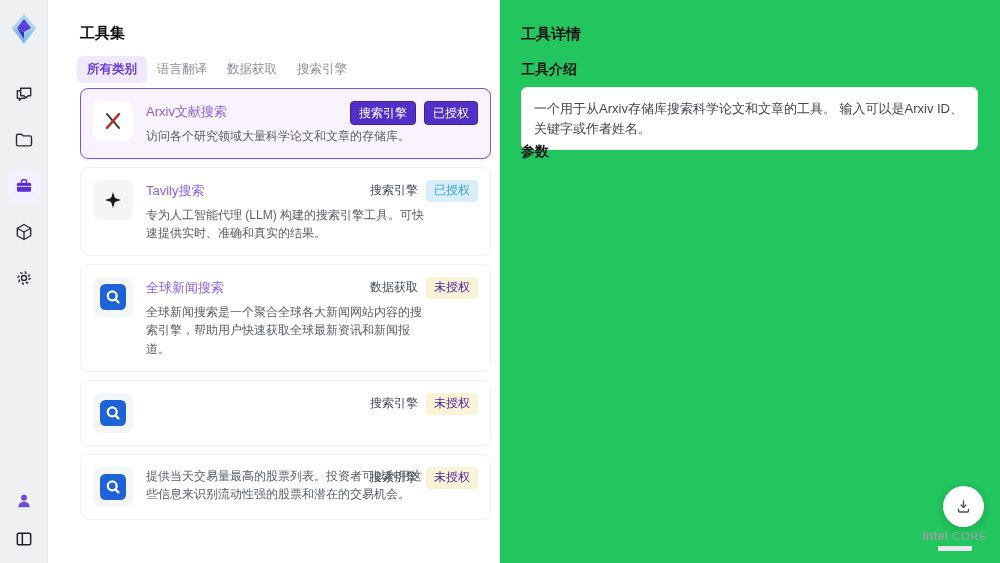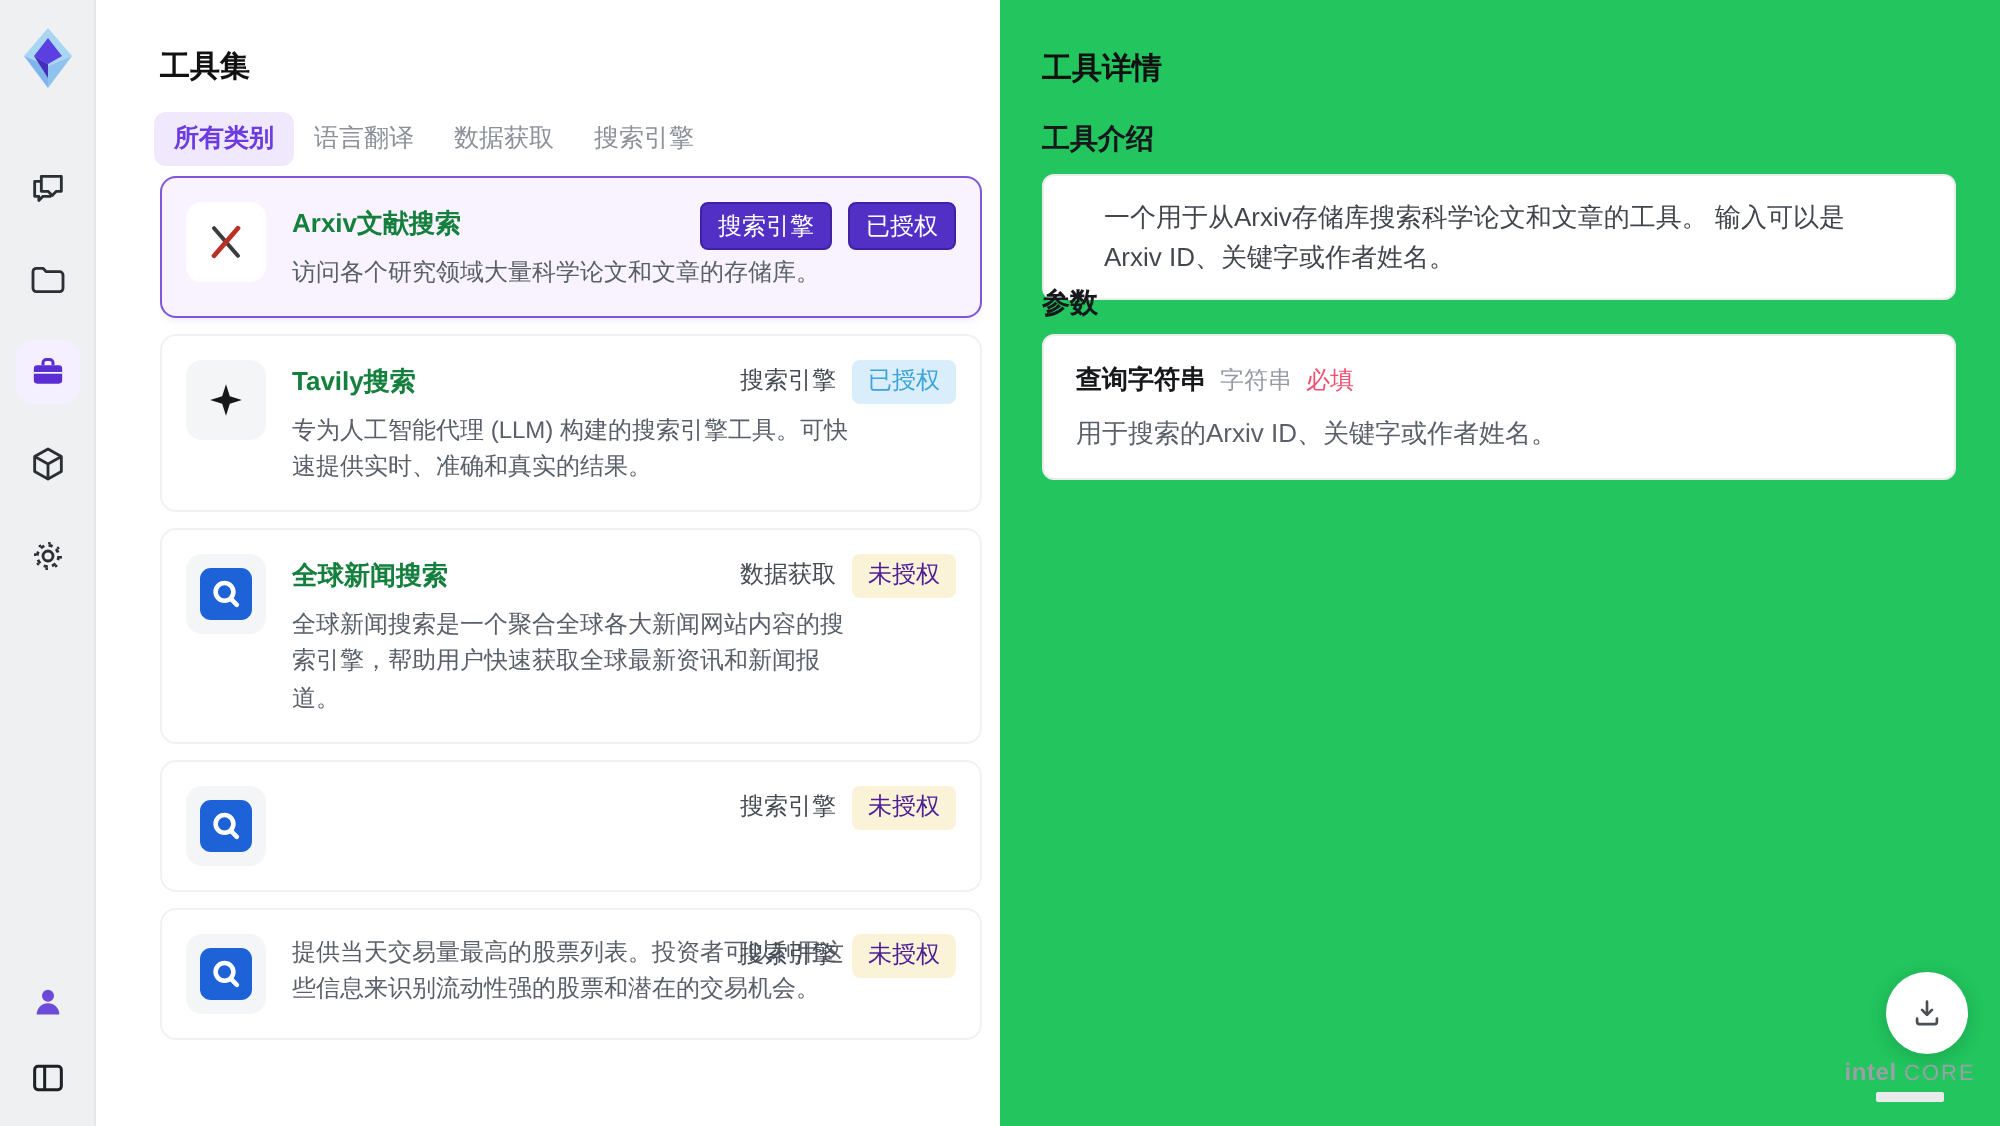--- a/index.html
+++ b/index.html
@@ -21,41 +21,41 @@
   .tabs{position:absolute;left:15px;top:56px;display:flex;gap:0;}
   .tab{font-size:12.5px;color:#8b9099;padding:5px 10px;border-radius:6px;cursor:pointer;white-space:nowrap;}
   .tab.active{color:#6c3ce0;background:#f0e9fd;font-weight:bold;}
   .cards{position:absolute;left:18px;right:22px;top:88px;bottom:2px;overflow:hidden;}
   .card{position:relative;background:#fff;border:1px solid #f1f1f4;border-radius:8px;margin-bottom:8px;
     padding:12px;display:flex;gap:13px;cursor:pointer;}
   .card.selected{border:1.5px solid #7e57d9;background:#f8f3fe;box-shadow:0 1px 4px rgba(110,70,220,.12);}
   .tool-icon{width:40px;height:40px;border-radius:8px;background:#f4f5f7;flex:none;
     display:flex;align-items:center;justify-content:center;overflow:hidden;}
   .card.selected .tool-icon{background:#fff;}
-  .tool-name{font-size:13px;font-weight:bold;color:#15803d;margin:2px 0 6px 0;}
+  .tool-name{font-size:13px;font-weight:normal;color:#8b5cf6;margin:2px 0 6px 0;}
   .tool-desc{font-size:12px;color:#596069;line-height:1.55;width:284px;}
   .card-badges{position:absolute;right:12px;top:12px;display:flex;gap:8px;align-items:center;}
   .badge{font-size:12px;border-radius:4px;padding:2.5px 8px;white-space:nowrap;}
   .badge.solid{background:#5230c6;color:#fff;border:1px solid #3f22a3;}
   .cat-label{font-size:12px;color:#474d55;white-space:nowrap;}
   .badge.blue{background:#d9eefa;color:#3ba4dc;}
   .badge.yellow{background:#faf3d8;color:#4c1d95;}
 
   
   .scrollbar{position:absolute;right:4px;top:88px;bottom:14px;width:9px;}
   .scroll-thumb{position:absolute;left:1px;top:2px;width:6px;height:62px;background:#c2c4c9;border-radius:3px;cursor:pointer;}
   .scroll-arrow{position:absolute;left:0;bottom:0;width:9px;text-align:center;font-size:8px;color:#55585e;cursor:pointer;line-height:8px;}
 
   
   .details{position:absolute;left:500px;top:0;right:0;height:563px;background:#22c55e;}
   .details-title{position:absolute;left:21px;top:25px;font-size:15px;font-weight:bold;color:#111;}
   .section-h{font-size:14px;font-weight:bold;color:#16181b;}
   .intro-h{position:absolute;left:21px;top:61px;}
   .intro-box{position:absolute;left:21px;right:22px;top:87px;border:1px solid #ececef;border-radius:6px;
-    background:#fff;padding:11px 30px;font-size:13px;color:#41464d;line-height:1.5;}
+    background:#fff;padding:11px 12px;font-size:13px;color:#41464d;line-height:1.5;}
   .params-h{position:absolute;left:21px;top:143px;}
   .param-box{position:absolute;left:21px;right:22px;top:167px;border:1px solid #ececef;border-radius:6px;
     background:#fff;padding:13px 16px;}
   .param-line{display:flex;align-items:baseline;gap:7px;}
   .param-name{font-size:13px;font-weight:bold;color:#16181b;}
   .param-type{font-size:12px;color:#949aa3;}
   .param-req{font-size:12px;color:#f0506e;}
   .param-desc{margin-top:9px;font-size:13px;color:#596069;}
 
   
@@ -247,28 +247,20 @@
   </div>
 </div>
 
 <div class="details">
   <div class="details-title">工具详情</div>
 
   <div class="section-h intro-h">工具介绍</div>
   <div class="intro-box">一个用于从Arxiv存储库搜索科学论文和文章的工具。 输入可以是Arxiv ID、关键字或作者姓名。</div>
 
   <div class="section-h params-h">参数</div>
-  <div class="param-box">
-    <div class="param-line">
-      <span class="param-name">查询字符串</span>
-      <span class="param-type">字符串</span>
-      <span class="param-req">必填</span>
-    </div>
-    <div class="param-desc">用于搜索的Arxiv ID、关键字或作者姓名。</div>
-  </div>
 </div>
 
 <div class="fab">
   <span>
     <svg width="17" height="17" viewBox="0 0 24 24" fill="none" stroke="#4a4f55" stroke-width="1.9" stroke-linecap="round" stroke-linejoin="round">
       <path d="M12 4 v9"></path>
       <path d="M8.5 9.8 L12 13.3 L15.5 9.8"></path>
       <path d="M5 16 v2.2 a1.6 1.6 0 0 0 1.6 1.6 h10.8 a1.6 1.6 0 0 0 1.6 -1.6 V16"></path>
     </svg>
   </span>

